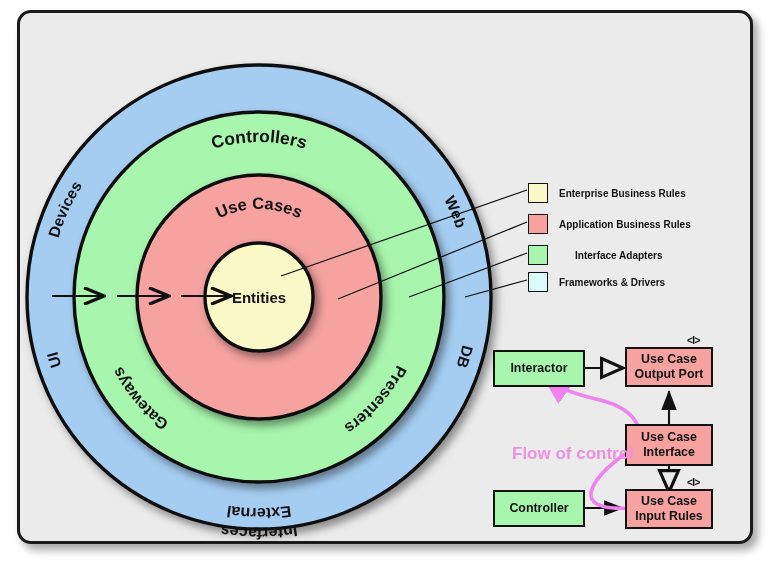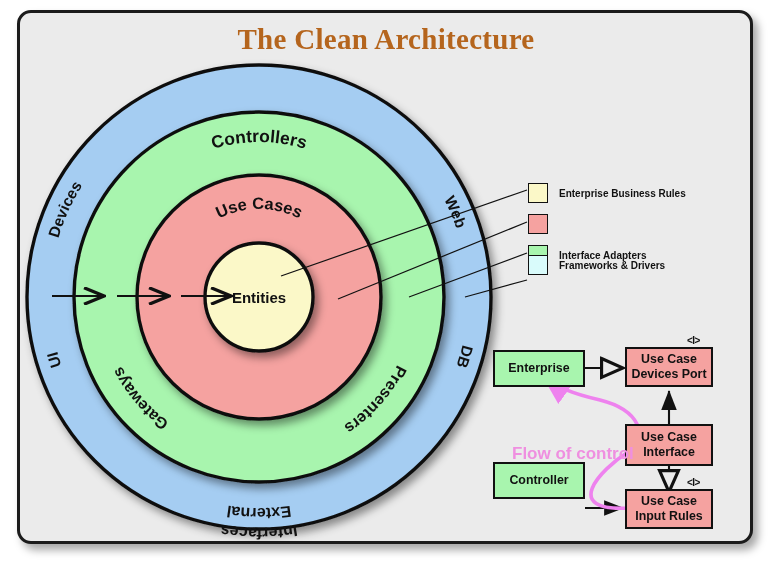--- a/index.html
+++ b/index.html
@@ -98,21 +98,20 @@
     white-space: nowrap;
   }
 </style>
 </head>
 <body>
 
 <div id="stage">
 
   <div id="frame"></div>
 
-  <div id="title">The Clean Architecture</div>
 
   <svg id="canvas" width="772" height="567">
     <defs>
       <marker id="ah-open" markerWidth="11" markerHeight="9" refX="10" refY="4.5" orient="auto">
         <path d="M0.5,0.6 L10,4.5 L0.5,8.4" fill="none" stroke="#111" stroke-width="1.6"></path>
       </marker>
       <marker id="ah-solid" markerWidth="10" markerHeight="9" refX="9" refY="4.5" orient="auto">
         <path d="M0,0.8 L9.5,4.5 L0,8.2 Z" fill="#111"></path>
       </marker>
       <marker id="ah-hollow-r" markerWidth="12" markerHeight="11" refX="11" refY="5.5" orient="auto">
@@ -208,49 +207,50 @@
     </g>
   </svg>
 
   <div>
     <div class="legend-row" style="left:528px; top:182px;">
       <span class="legend-swatch" style="background:#fbf8c8;"></span>
       <span class="legend-text">Enterprise Business Rules</span>
     </div>
     <div class="legend-row" style="left:528px; top:213px;">
       <span class="legend-swatch" style="background:#f5a2a0;"></span>
-    </div>
-    <div class="legend-row" style="left:528px; top:244px;">
+      <span class="legend-text">Application Business Rules</span>
+    </div>
+    <div class="legend-row" style="left:528px; top:244px;gap:16px;">
       <span class="legend-swatch" style="background:#a8f5ae;"></span>
       <span class="legend-text">Interface Adapters</span>
     </div>
-    <div class="legend-row" style="left:528px; top:254px;text-align:center;">
+    <div class="legend-row" style="left:528px; top:271px;text-align:center;">
       <span class="legend-swatch" style="background:#d9fbfb;"></span>
       <span class="legend-text">Frameworks &amp; Drivers</span>
     </div>
   </div>
 
   <div>
 
     <div class="fbox" style="left:493px; top:350px; width:92px; height:37px; background:#a8f5ae;">
-      <span>Enterprise</span>
+      <span>Interactor</span>
     </div>
 
     <div class="iface-tab" style="left:687px; top:335px;">&lt;I&gt;</div>
     <div class="fbox" style="left:625px; top:347px; width:88px; height:40px; background:#f5a2a0;">
       <span>Use Case</span>
-      <span>Devices Port</span>
+      <span>Output Port</span>
     </div>
 
     <div class="fbox" style="left:625px; top:424px; width:88px; height:42px; background:#f5a2a0;">
       <span>Use Case</span>
       <span>Interface</span>
     </div>
 
-    <div class="fbox" style="left:493px; top:462px; width:92px; height:37px; background:#a8f5ae;">
+    <div class="fbox" style="left:493px; top:490px; width:92px; height:37px; background:#a8f5ae;">
       <span>Controller</span>
     </div>
 
     <div class="iface-tab" style="left:687px; top:477px;">&lt;I&gt;</div>
     <div class="fbox" style="left:625px; top:489px; width:88px; height:40px; background:#f5a2a0;">
       <span>Use Case</span>
       <span>Input Rules</span>
     </div>
 
     <div id="flow-label" style="left:512px; top:444px;">Flow of control</div>

